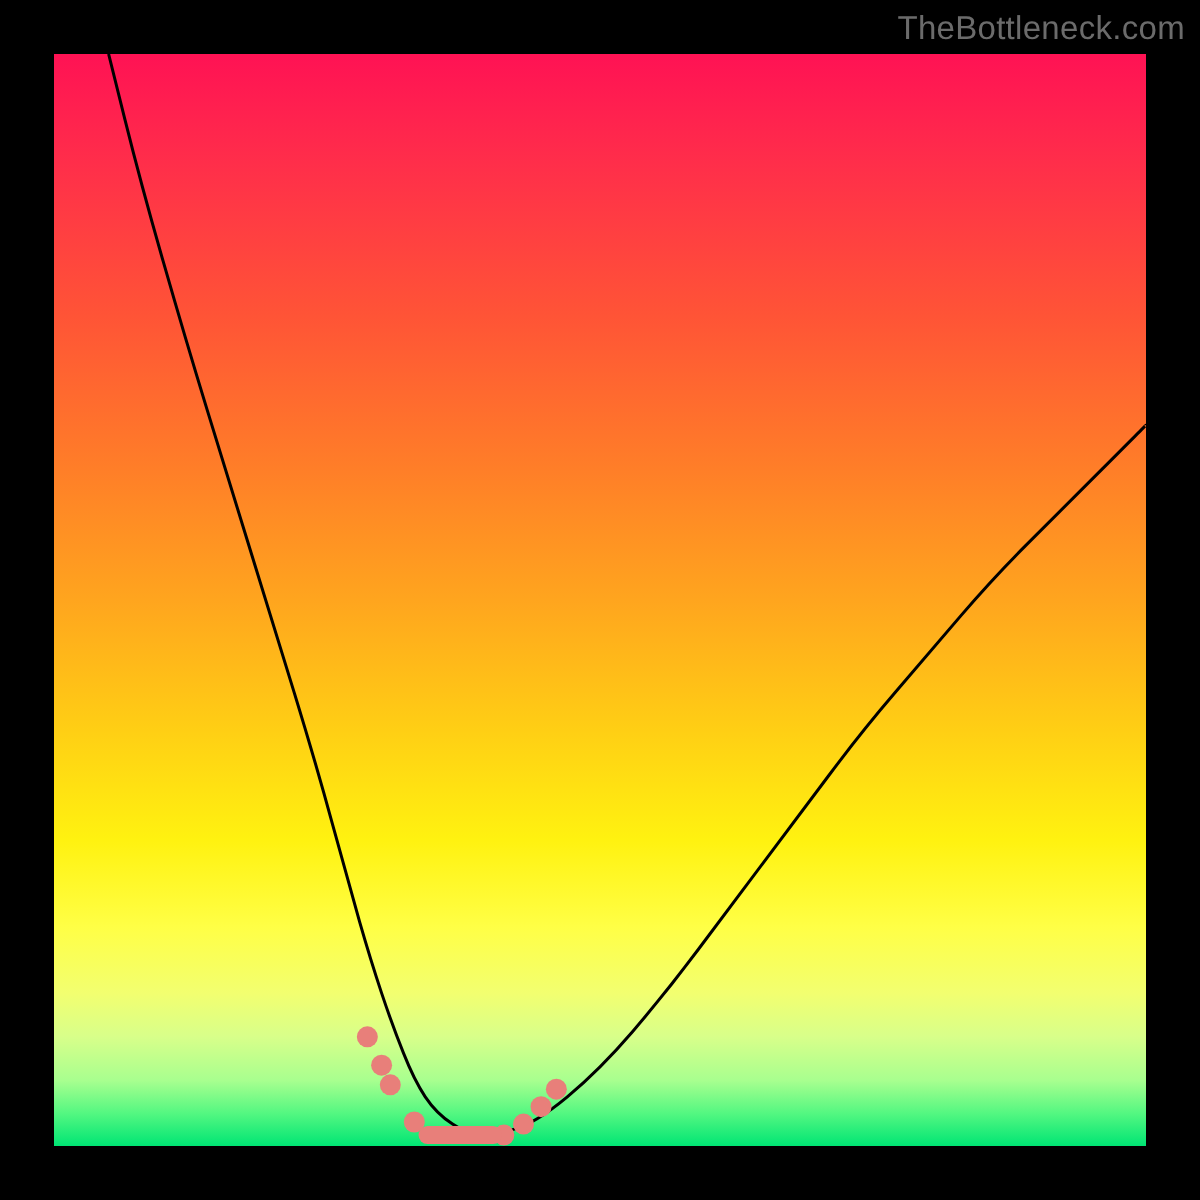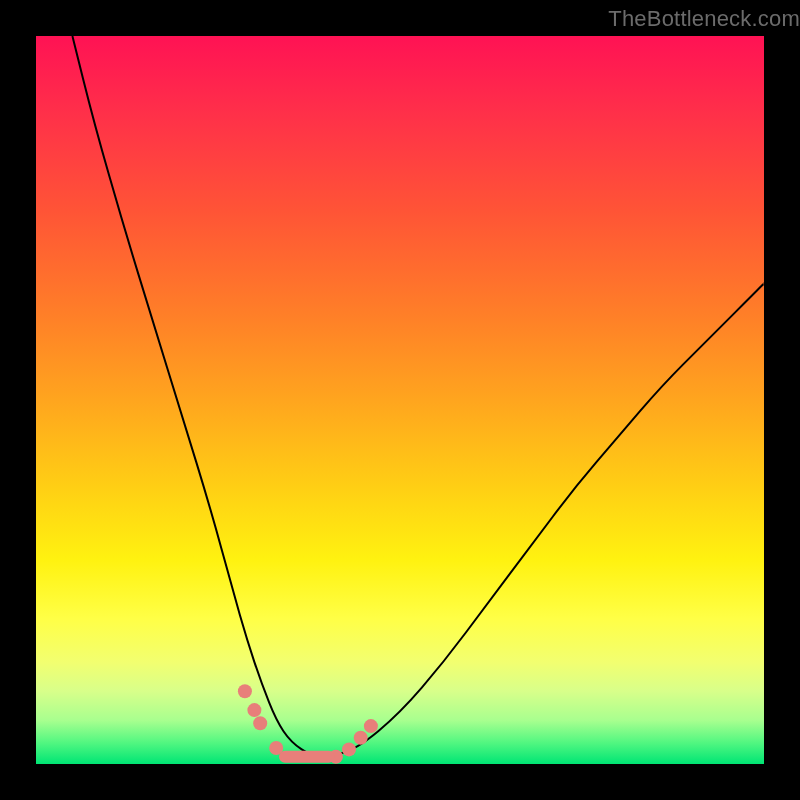--- a/index.html
+++ b/index.html
@@ -57,21 +57,21 @@
     fill: none;
     stroke-width: 12;
     stroke-linecap: round;
   }
   .dot {
     stroke: none;
   }
   .watermark {
     position: absolute;
     top: 6px;
-    right: 0;
+    right: 10px;
     color: #6b6b6b;
     font-size: 22px;
     letter-spacing: 0.2px;
     user-select: none;
   }
 </style>
 </head>
 <body>
 
 <div class="outer">

